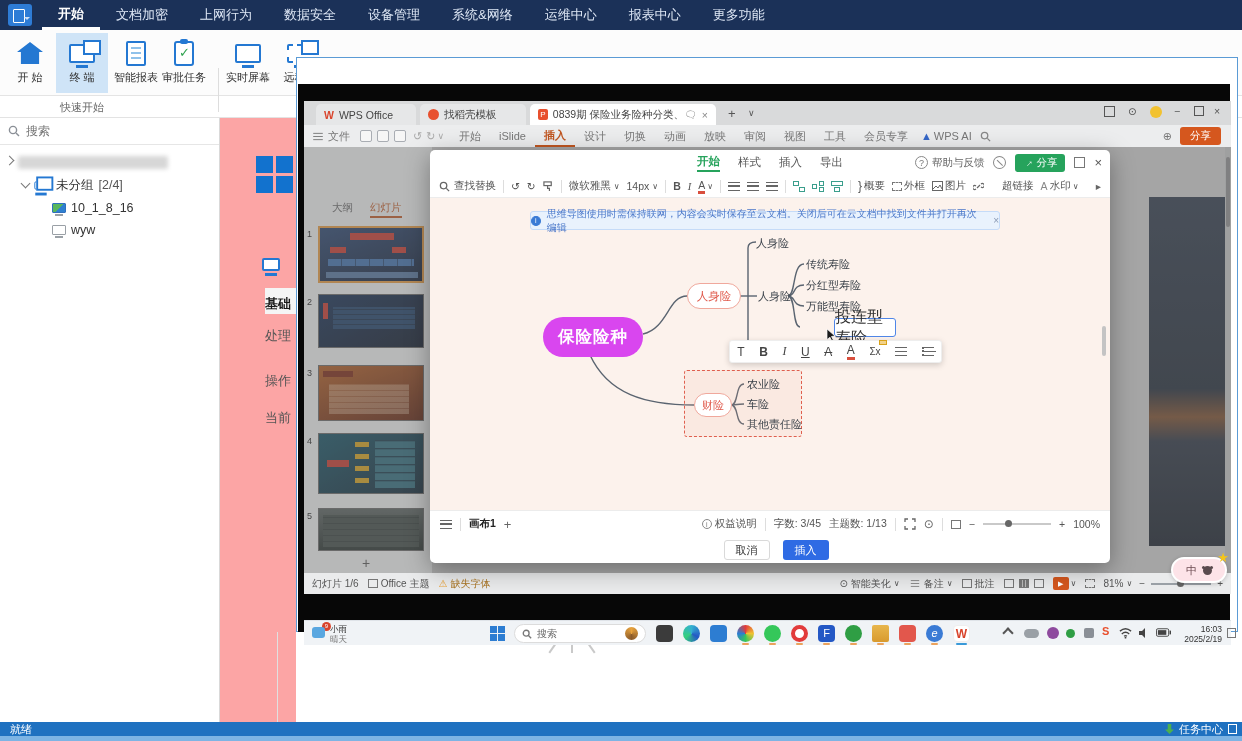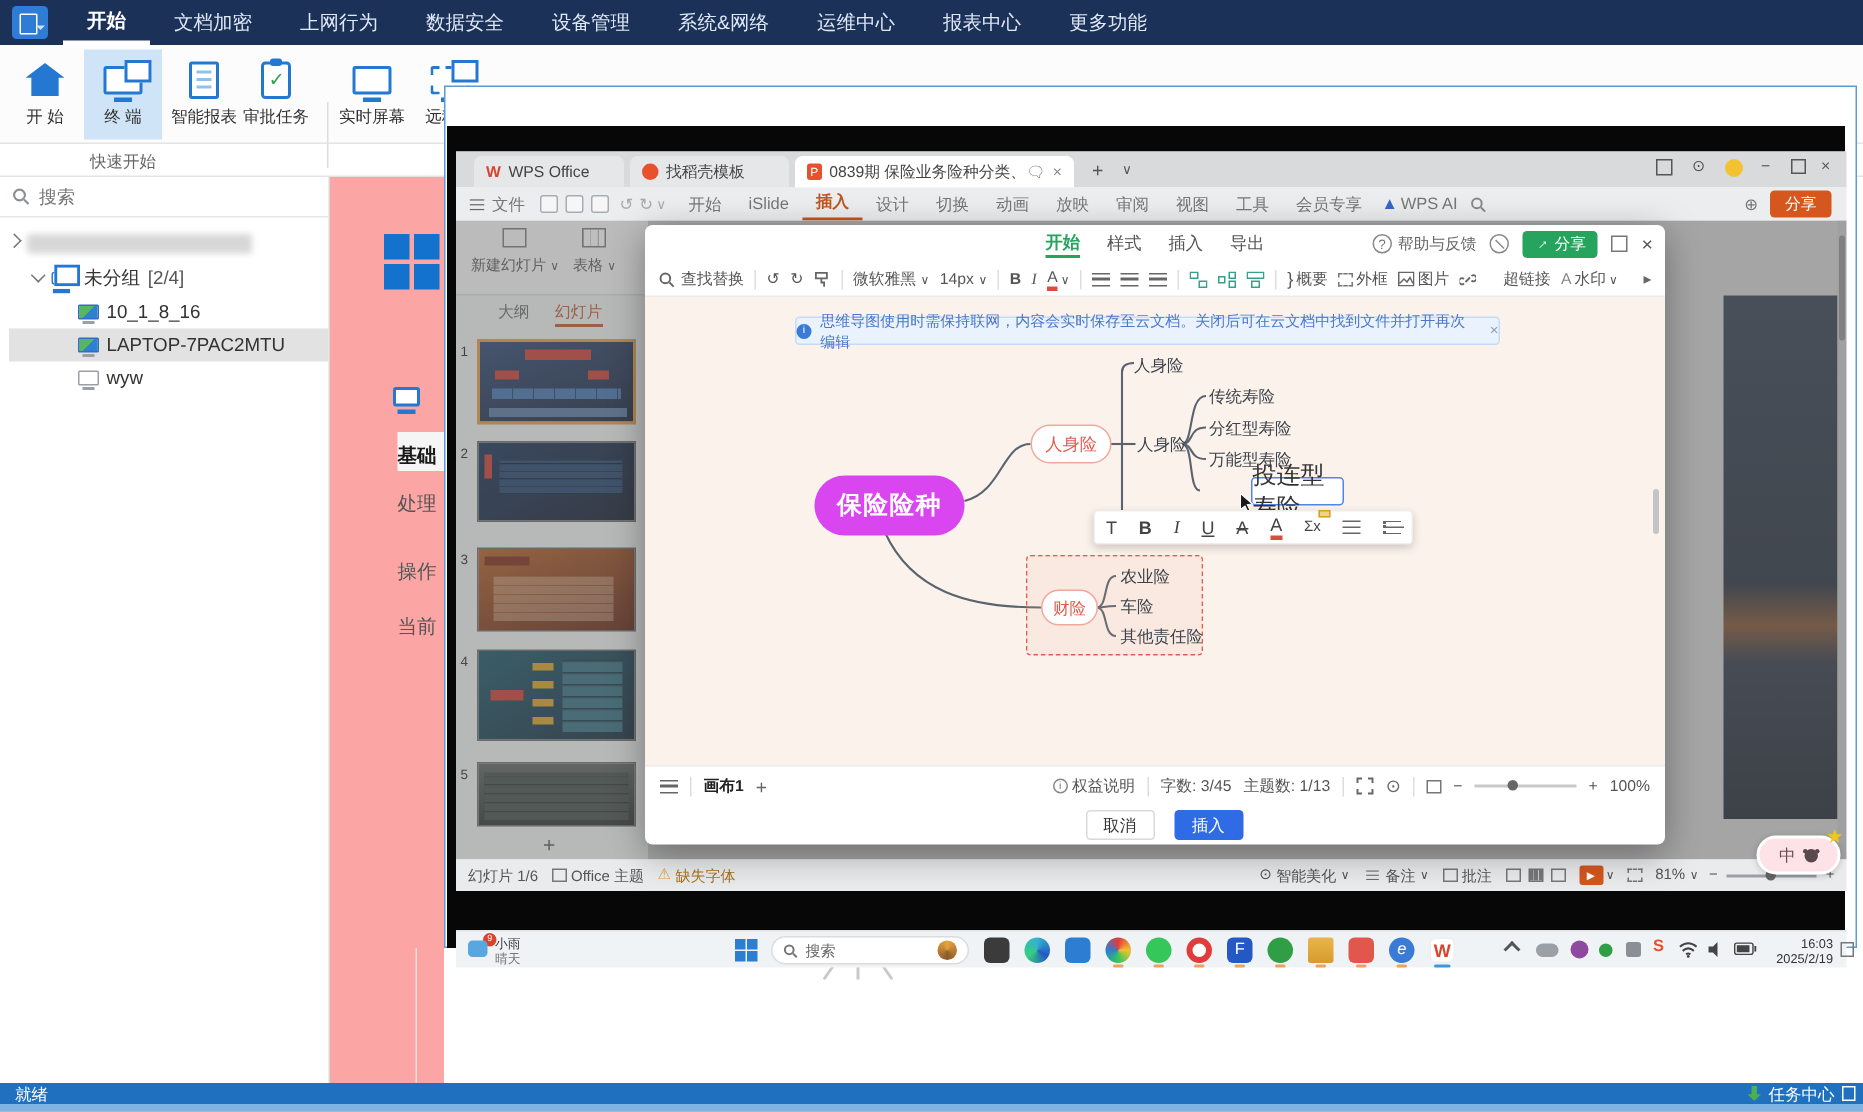--- a/index.html
+++ b/index.html
@@ -199,24 +199,20 @@
     </div>
     <div class="trow" style="padding-left:16px;height:24px">
       <div class="chev"></div>
       <div class="mon dual" style="width:13px;height:9px;border-width:1.5px;transform:scale(.95)"></div>
       <span style="margin-left:4px">未分组</span>
       <span style="color:#555">[2/4]</span>
     </div>
     <div class="trow" style="padding-left:46px">
       <div class="devmon on"></div>
       <span>10_1_8_16</span>
-    </div>
-    <div class="trow" style="padding-left:46px;background:#e2e2e2">
-      <div class="devmon on"></div>
-      <span>LAPTOP-7PAC2MTU</span>
     </div>
     <div class="trow" style="padding-left:46px">
       <div class="devmon"></div>
       <span>wyw</span>
     </div>
   </div>
 </div>
 
 <div class="abs midpanel">
   <div class="winlogo4">
@@ -291,30 +287,20 @@
         <svg width="11" height="11" viewBox="0 0 12 12" style="margin-left:8px">
             <circle cx="5" cy="5" r="3.5" fill="none" stroke="#888" stroke-width="1.4"></circle>
             <line x1="8" y1="8" x2="11" y2="11" stroke="#888" stroke-width="1.4"></line>
           </svg>
         <span style="margin-left:auto;margin-right:8px;color:#777">⊕</span>
         <span style="margin-right:10px;background:#d5571e;color:#fff;border-radius:3px;padding:2px 10px;font-size:10.5px">分享</span>
       </div>
 
       <div class="content">
         <div class="spanel">
-          <div style="position:absolute;left:0;top:0;width:128px;height:50px;background:#fafafa;border-bottom:1px solid #ddd">
-            <div class="abs" style="left:10px;top:5px;text-align:center;font-size:10px;color:#555">
-              <div class="vbox" style="width:16px;height:13px;margin-bottom:2px"></div>
-              <div><span>新建幻灯片</span> <span style="font-size:8px">∨</span></div>
-            </div>
-            <div class="abs" style="left:78px;top:5px;text-align:center;font-size:10px;color:#555">
-              <div class="vbox" style="width:16px;height:13px;margin-bottom:2px;background:repeating-linear-gradient(90deg,#fff,#fff 4px,#bbb 5px)"></div>
-              <div><span>表格</span> <span style="font-size:8px">∨</span></div>
-            </div>
-          </div>
           <div class="abs" style="left:0;top:50px;width:128px;height:22px;font-size:10.5px;color:#666">
             <span class="abs" style="left:28px;top:4px">大纲</span>
             <span class="abs" style="left:66px;top:4px;color:#c05621;border-bottom:2px solid #c05621;padding-bottom:1px">幻灯片</span>
           </div>
 
           <span class="tnum" style="top:82px">1</span>
           <div class="thumb sel" style="top:79px;height:57px;background:linear-gradient(160deg,#23406e,#0c1a33)">
             <div style="position:absolute;left:30px;top:5px;width:44px;height:7px;background:#c9352b"></div>
             <div style="position:absolute;left:10px;top:19px;width:16px;height:6px;background:#c9352b"></div>
             <div style="position:absolute;left:72px;top:19px;width:14px;height:6px;background:#c9352b"></div>

